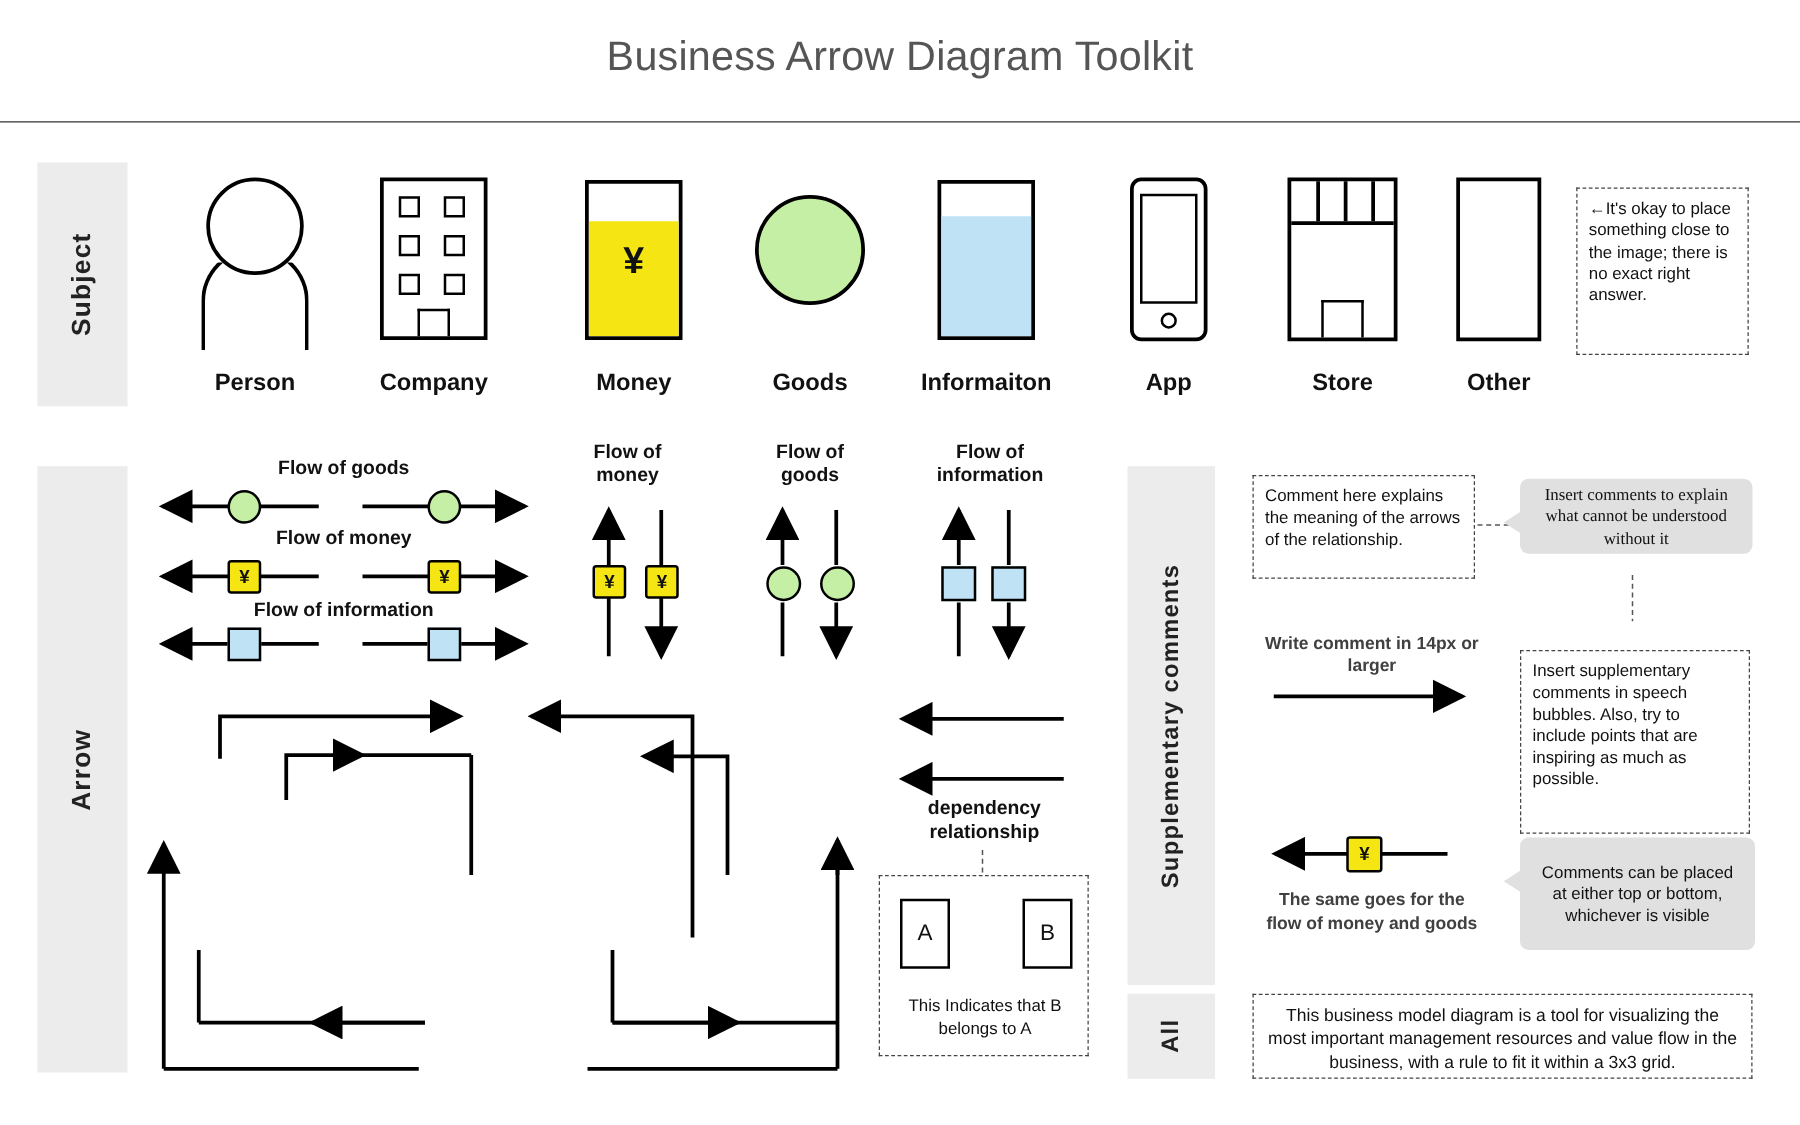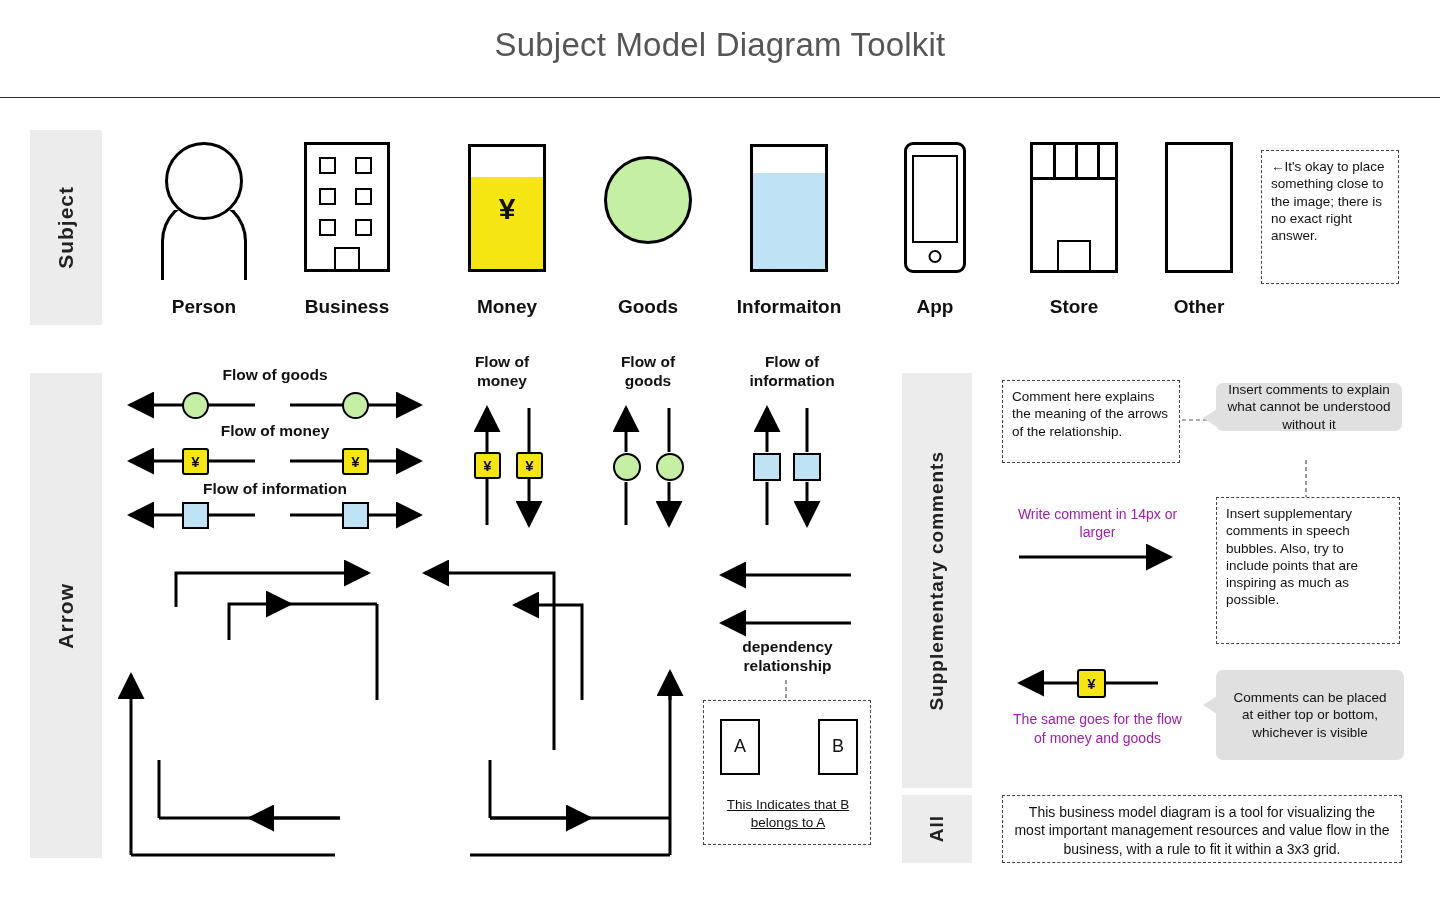--- a/index.html
+++ b/index.html
@@ -161,21 +161,21 @@
   .speech::after {
     content: "";
     position: absolute;
     left: -13px; top: 26px;
     border-top: 9px solid transparent;
     border-bottom: 9px solid transparent;
     border-right: 14px solid #e0e0e0;
   }
 
   
-  .abs-text { position: absolute; font-size: 15px; color: #a21caf; }
+  .abs-text { position: absolute; font-size: 15px; color: #404040; font-weight: bold; }
   .center { text-align: center; }
 
   
   svg { position: absolute; left: 0; top: 0; overflow: visible; }
   .arrows-svg { pointer-events: none; }
 
   
   .tok {
     position: absolute;
     border: 2.6px solid #000;
@@ -202,21 +202,21 @@
     position: absolute; left: 0; width: 1440px; top: 872px;
     text-align: center; font-size: 12.5px; color: #bbb;
   }
 </style>
 </head>
 <body>
 
 <div id="root">
 
   <div class="header">
-    <div class="header-title">Subject Model Diagram Toolkit</div>
+    <div class="header-title">Business Arrow Diagram Toolkit</div>
   </div>
 
   <div class="sect-tab" id="tab-subject">
     <span>Subject</span>
   </div>
   <div class="sect-tab" id="tab-arrow">
     <span>Arrow</span>
   </div>
   <div class="sect-tab" id="tab-supp">
     <span>Supplementary comments</span>
@@ -239,21 +239,21 @@
       <div class="company">
         <div class="win" style="left:12px; top:12px;"></div>
         <div class="win" style="left:48px; top:12px;"></div>
         <div class="win" style="left:12px; top:43px;"></div>
         <div class="win" style="left:48px; top:43px;"></div>
         <div class="win" style="left:12px; top:74px;"></div>
         <div class="win" style="left:48px; top:74px;"></div>
         <div class="door"></div>
       </div>
     </div>
-    <div class="subject-label">Business</div>
+    <div class="subject-label">Company</div>
   </div>
 
   <div class="subject-item" style="left:437px;">
     <div class="icon-box">
       <div class="glass">
         <div class="fill" style="height:92px; background:#f5e613;"></div>
         <div class="yen">¥</div>
       </div>
     </div>
     <div class="subject-label">Money</div>
@@ -407,30 +407,30 @@
   <div class="tok circle" style="left:656px; top:453px; width:28px; height:28px; background:#c6efa6;"></div>
   <div class="tok" style="left:753px; top:453px; width:28px; height:28px; background:#bfe2f5;"></div>
   <div class="tok" style="left:793px; top:453px; width:28px; height:28px; background:#bfe2f5;"></div>
 
   <div class="group-label" style="left:720px; top:638px; width:135px; white-space:pre-line;">dependency
 relationship</div>
 
   <div class="dashed-box" style="left:703px; top:700px; width:168px; height:145px; padding:0;">
     <div class="ab-box" style="left:16px; top:18px; width:40px; height:56px;">A</div>
     <div class="ab-box" style="left:114px; top:18px; width:40px; height:56px;">B</div>
-    <div style="position:absolute; left:8px; top:95px; width:152px; text-align:center; font-size:13.5px; line-height:1.35;text-decoration:underline;">This Indicates that B belongs to A</div>
+    <div style="position:absolute; left:8px; top:95px; width:152px; text-align:center; font-size:13.5px; line-height:1.35;">This Indicates that B belongs to A</div>
   </div>
 
   <div class="dashed-box" style="left:1002px; top:380px; width:178px; height:83px;">Comment here explains the meaning of the arrows of the relationship.</div>
 
-  <div class="speech" style="left:1216px; top:383px; width:186px; height:48px; display:flex; align-items:center; justify-content:center;">Insert comments to explain what cannot be understood without it</div>
+  <div class="speech" style="left:1216px; top:383px; width:186px; height:60px; display:flex; align-items:center; justify-content:center;font-family:Liberation Serif, serif;">Insert comments to explain what cannot be understood without it</div>
 
   <div class="abs-text center" style="left:1010px; top:505px; width:175px; font-size:14px; line-height:1.3;">Write comment  in 14px or larger</div>
 
-  <div class="dashed-box" style="left:1216px; top:497px; width:184px; height:147px;">Insert supplementary comments in speech bubbles. Also, try to include points that are inspiring as much as possible.</div>
+  <div class="dashed-box" style="left:1216px; top:520px; width:184px; height:147px;">Insert supplementary comments in speech bubbles. Also, try to include points that are inspiring as much as possible.</div>
 
   <div class="tok yen" style="left:1077px; top:669px; width:29px; height:29px; background:#f5e613;">¥</div>
 
   <div class="abs-text center" style="left:1010px; top:710px; width:175px; font-size:14px; line-height:1.35;">The same goes for the flow of money and goods</div>
 
   <div class="speech" style="left:1216px; top:670px; width:188px; height:90px; display:flex; align-items:center; justify-content:center;">Comments can be placed at either top or bottom, whichever is visible</div>
 
   <div class="dashed-box" style="left:1002px; top:795px; width:400px; height:68px; font-size:14px; line-height:1.32;text-align:center;">This business model diagram is a tool for visualizing the most important management resources and value flow in the business, with a rule to fit it within a 3x3 grid.</div>
 
 </div>

